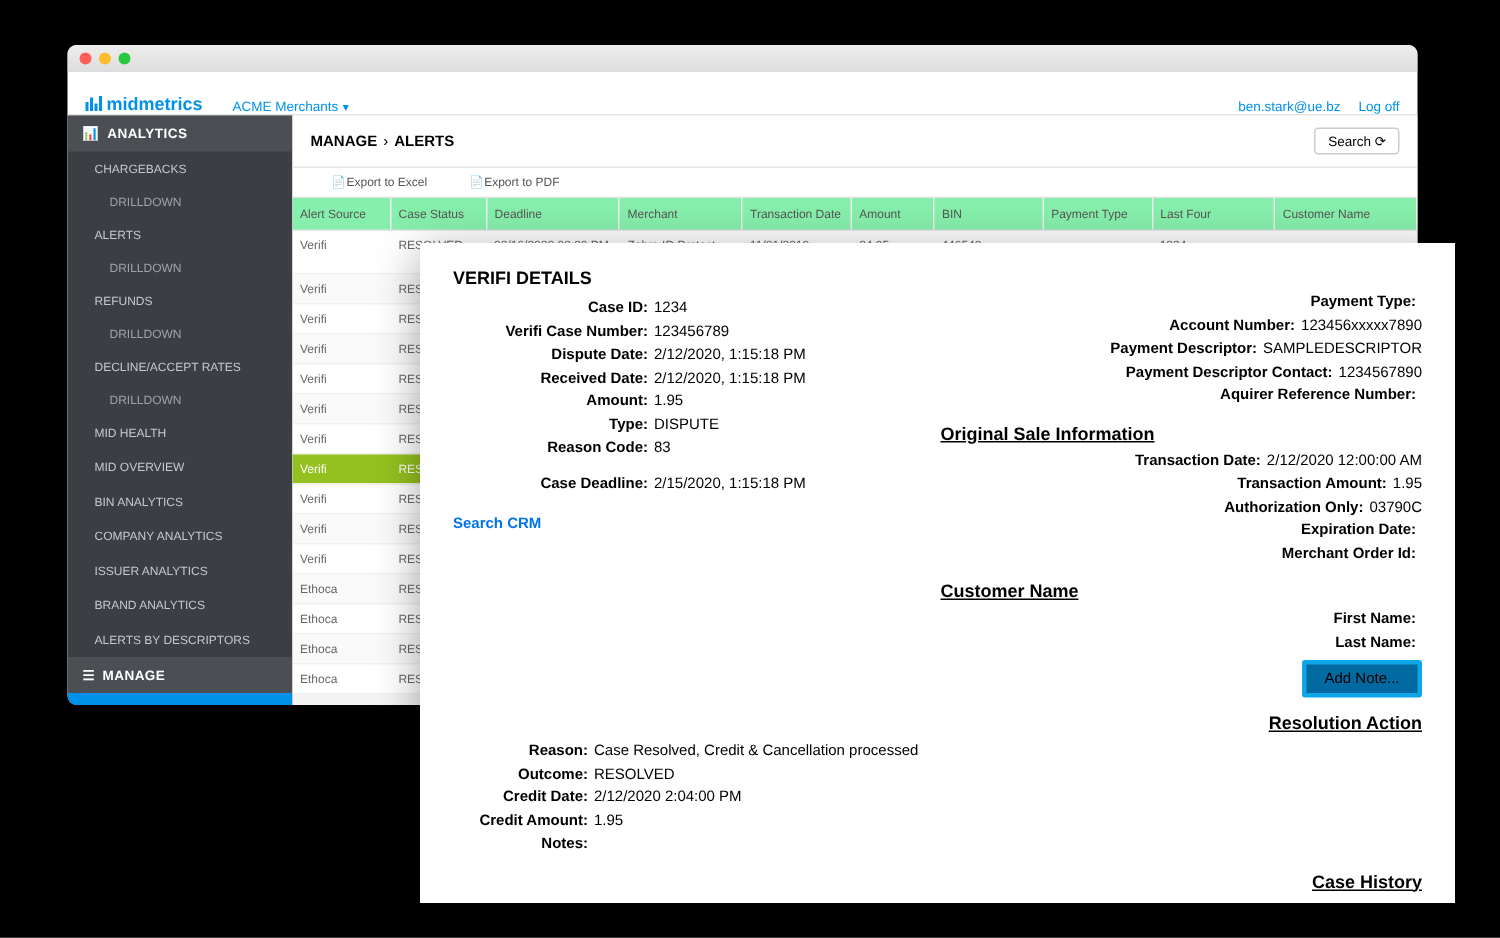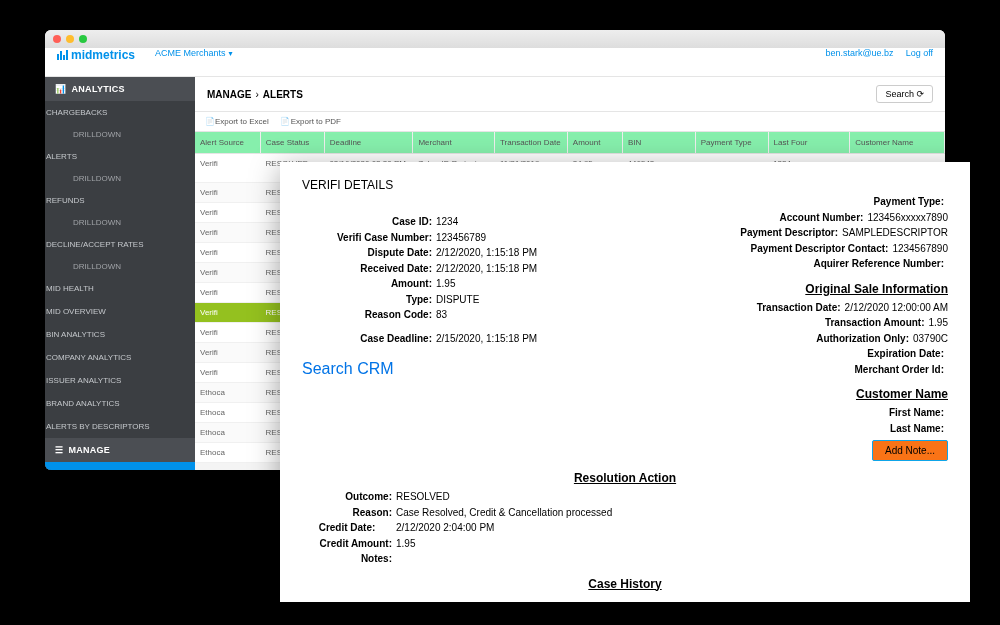--- a/index.html
+++ b/index.html
@@ -1,63 +1,63 @@
 <!DOCTYPE html>
 <html><head>
 <meta charset="utf-8">
 <style>
 html,body{margin:0;padding:0;font-family:-apple-system,BlinkMacSystemFont,"Segoe UI",Arial,sans-serif;background:#000;width:1000px;height:625px;overflow:hidden}
 .main-window{position:absolute;left:45px;top:30px;width:900px;height:440px;background:#fff;border-radius:6px;overflow:hidden;box-shadow:0 8px 30px rgba(0,0,0,.4)}
 .titlebar{height:18px;background:linear-gradient(#eee,#ddd);display:flex;align-items:center;padding:0 8px;gap:5px}
 .dot{width:8px;height:8px;border-radius:50%}
 .dot.r{background:#ff5f57}.dot.y{background:#ffbd2e}.dot.g{background:#28c940}
-.topbar{height:28px;border-bottom:1px solid #e5e5e5;display:flex;align-items:flex-start;padding:0 12px;font-size:10px}
+.topbar{height:28px;border-bottom:1px solid #e5e5e5;display:flex;align-items:flex-end;padding:0 12px;font-size:10px}
 .logo{color:#0091ea;font-weight:700;font-size:12px;display:flex;align-items:center;gap:3px}
 .logo-bars{display:inline-flex;gap:1px;align-items:flex-end}
 .logo-bars span{width:2px;background:#0091ea}
 .merchant{color:#0091ea;margin-left:20px;font-size:9px;cursor:pointer}
 .chev{font-size:8px;margin-left:3px}
 .spacer{flex:1}
 .userlink{color:#0091ea;font-size:9px;margin-left:12px}
 .body{display:flex;height:394px}
 .sidebar{width:150px;background:#3b3e42;color:#d0d3d6;font-size:9px;overflow:hidden}
 .nav-section{background:#4b4e53;padding:7px 10px;font-size:9px;font-weight:600;letter-spacing:.3px;display:flex;align-items:center;gap:5px;color:#fff}
-.nav-item{padding:7px 10px 7px 1px;font-size:8px;color:#c5c8cc;cursor:pointer}
+.nav-item{padding:7px 10px 7px 18px;font-size:8px;color:#c5c8cc;cursor:pointer}
 .nav-sub{padding:6px 10px 6px 28px;font-size:8px;color:#a0a3a7}
 .nav-item.active{background:#0091ea;color:#fff;font-weight:600}
 .content{flex:1;background:#f4f4f4;overflow:hidden;position:relative}
 .breadcrumb{background:#fff;padding:8px 12px;font-size:10px;font-weight:600;display:flex;align-items:center;border-bottom:1px solid #e5e5e5}
 .breadcrumb .sep{margin:0 4px;font-weight:400}
 .searchbtn{border:1px solid #ccc;background:#fff;border-radius:3px;padding:3px 8px;font-size:9px}
-.toolbar{background:#fff;border-bottom:1px solid #e5e5e5;padding:5px 10px;font-size:8px;color:#555;display:flex;gap:12px}
+.toolbar{background:#fff;border-bottom:1px solid #e5e5e5;padding:5px 26px;font-size:8px;color:#555;display:flex;gap:28px}
 .toolbar span{cursor:pointer}
 .grid{font-size:8px}
 .grid-header{display:flex;background:#86efac;border-bottom:1px solid #e5e5e5;color:#555}
 .gh{padding:6px 5px;border-right:1px solid #eee;font-size:8px}
 .grid-row{display:flex;background:#fff;border-bottom:1px solid #f0f0f0;color:#666}
 .grid-row.alt{background:#fafafa}
 .grid-row.sel{background:#94c11f;color:#fff}
 .gc{padding:5px 5px;font-size:8px}
 .c0{width:62px}.c1{width:60px}.c2{width:88px}.c3{width:80px}.c4{width:70px}.c5{width:50px}.c6{width:70px}.c7{width:70px}.c8{width:80px}.c9{width:95px}
 
 .detail-panel{position:absolute;left:280px;top:162px;width:690px;height:440px;background:#fff;box-shadow:0 6px 28px rgba(0,0,0,.35);font-size:10px;padding:16px 22px;box-sizing:border-box;overflow:hidden}
-.dp-title{font-weight:400;font-size:12px;margin-bottom:22px}
+.dp-title{font-weight:700;font-size:12px;margin-bottom:6px}
 .dp-cols{display:flex;gap:25px}
 .dp-left{flex:0 0 300px}
 .dp-right{flex:1;text-align:right}
 .kv{display:flex;font-size:10px;line-height:1.55}
 .kv-l{text-align:right;font-weight:700;width:130px;padding-right:4px}
 .kv-r{text-align:left}
 .dp-right .kv-l{width:185px}
 .dp-right .kv{justify-content:flex-end}
-.link{color:#0073e6;font-weight:400;cursor:pointer;font-size:16px}
+.link{color:#0073e6;font-weight:700;cursor:pointer;font-size:10px}
 .sect{font-weight:700;text-decoration:underline;margin:10px 0 4px;font-size:12px}
-.sect.center{text-align:center}
-.sect.right{text-align:right}
-.addnote{border:1px solid #0ea5e9;background:#f97316;padding:4px 12px;font-size:10px;border-radius:2px;float:right;margin-top:4px}
+.sect.center{text-align:right}
+.sect.right{text-align:left}
+.addnote{border:3px solid #0ea5e9;background:#0369a1;padding:4px 12px;font-size:10px;border-radius:2px;float:right;margin-top:4px}
 </style>
 </head>
 <body>
 
 <div class="main-window">
   <div class="titlebar">
     <div class="dot r"></div>
     <div class="dot y"></div>
     <div class="dot g"></div>
   </div>
@@ -420,29 +420,29 @@
             <div class="kv-r"></div>
           </div>
         </div>
       <button class="addnote">Add Note...</button>
     </div>
   </div>
   <div style="clear:both"></div>
   <div class="sect center">Resolution Action</div>
   <div id="dp-res">
       <div class="kv">
+        <div class="kv-l" style="width: 90px;">Reason:</div>
+        <div class="kv-r">Case Resolved, Credit &amp; Cancellation processed</div>
+      </div>
+      <div class="kv">
         <div class="kv-l" style="width: 90px;">Outcome:</div>
         <div class="kv-r">RESOLVED</div>
       </div>
       <div class="kv">
-        <div class="kv-l" style="width: 90px;">Reason:</div>
-        <div class="kv-r">Case Resolved, Credit &amp; Cancellation processed</div>
-      </div>
-      <div class="kv">
-        <div class="kv-l" style="width: 90px; text-align: center;">Credit Date:</div>
+        <div class="kv-l" style="width: 90px;">Credit Date:</div>
         <div class="kv-r">2/12/2020 2:04:00 PM</div>
       </div>
       <div class="kv">
         <div class="kv-l" style="width: 90px;">Credit Amount:</div>
         <div class="kv-r">1.95</div>
       </div>
       <div class="kv">
         <div class="kv-l" style="width: 90px;">Notes:</div>
         <div class="kv-r"></div>
       </div>

